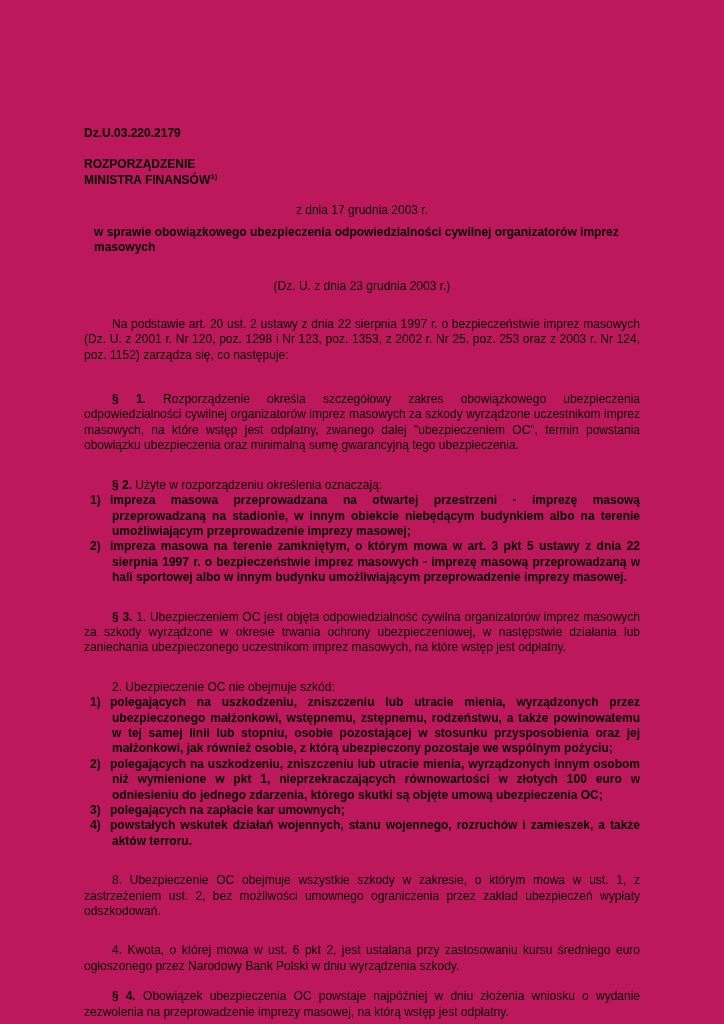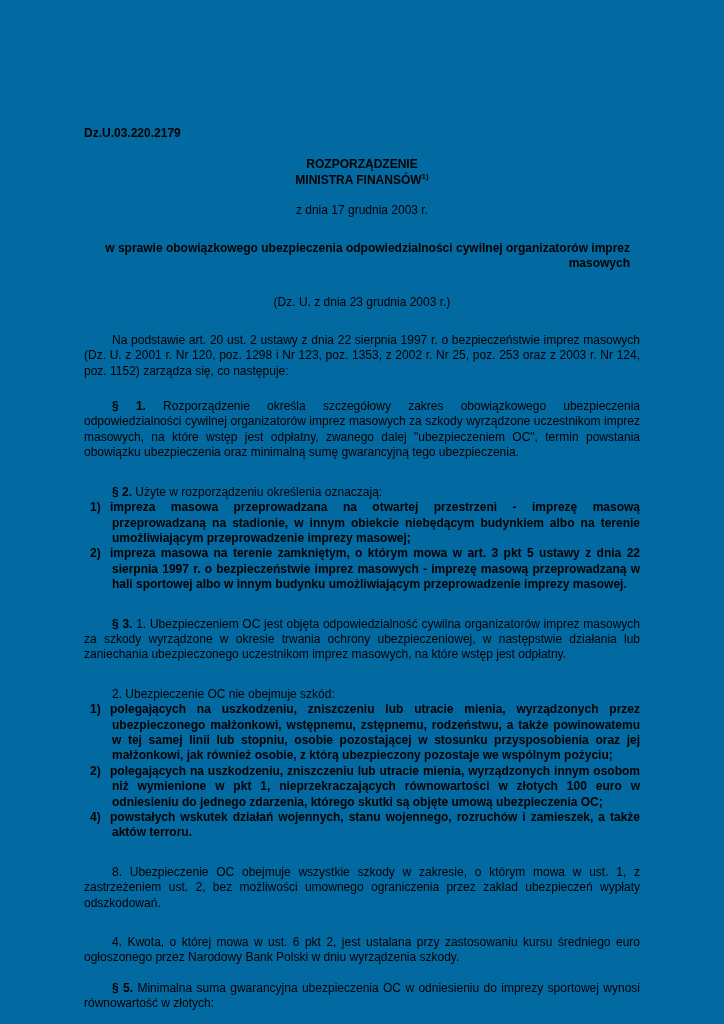--- a/index.html
+++ b/index.html
@@ -6,32 +6,32 @@
   html, body { background: #ffffff; }
   body {
     width: 724px;
     height: 1024px;
     font-family: "Liberation Sans", sans-serif;
     font-size: 12px;
     line-height: 15.4px;
     color: #000000;
     overflow: hidden;
   }
-  .page { width: 724px; height: 1024px; padding: 126px 84px 30px 84px; background: #0369a1; }
+  .page { width: 724px; height: 1024px; padding: 126px 84px 30px 84px; background: #be185d; }
   .para { text-align: justify; }
   .indent { text-indent: 28px; }
   sup { font-size: 8px; vertical-align: super; line-height: 0; }
 
   .docket { font-weight: bold; margin-bottom: 16px; }
-  .title-line { font-weight: bold; text-align: center; }
+  .title-line { font-weight: bold; text-align: left; }
   .title-block { margin-bottom: 15px; }
-  .date-line { text-align: center; margin-bottom: 22px; }
-  .subject { font-weight: bold; text-align: right; margin-bottom: 10px; padding: 0 10px; }
+  .date-line { text-align: center; margin-bottom: 6px; }
+  .subject { font-weight: bold; text-align: left; margin-bottom: 10px; padding: 0 10px; }
   .pub { text-align: center; margin-bottom: 22px; margin-top: 24px; }
-  .preamble { margin-bottom: 20px; }
+  .preamble { margin-bottom: 29px; }
   .sect { margin-bottom: 15px; }
   .tight { margin-bottom: 0; margin-top: 24px; }
 
   .list-item {
     text-align: justify;
     padding-left: 28px;
     text-indent: -22px;
     font-weight: bold;
   }
   .list-item .num { display: inline-block; width: 20px; text-indent: 0; }
@@ -64,23 +64,27 @@
     <p class="para indent tight"><b>§ 2.</b> <span>Użyte w rozporządzeniu określenia oznaczają:</span></p>
     <div class="list-item"><span class="num">1)</span><span>impreza masowa przeprowadzana na otwartej przestrzeni - imprezę masową przeprowadzaną na stadionie, w innym obiekcie niebędącym budynkiem albo na terenie umożliwiającym przeprowadzenie imprezy masowej;</span></div>
     <div class="list-item"><span class="num">2)</span><span>impreza masowa na terenie zamkniętym, o którym mowa w art. 3 pkt 5 ustawy z dnia 22 sierpnia 1997 r. o bezpieczeństwie imprez masowych - imprezę masową przeprowadzaną w hali sportowej albo w innym budynku umożliwiającym przeprowadzenie imprezy masowej.</span></div>
   </div>
 
   <div class="sect">
     <p class="para indent tight"><b>§ 3.</b> <span>1. Ubezpieczeniem OC jest objęta odpowiedzialność cywilna organizatorów imprez masowych za szkody wyrządzone w okresie trwania ochrony ubezpieczeniowej, w następstwie działania lub zaniechania ubezpieczonego uczestnikom imprez masowych, na które wstęp jest odpłatny.</span></p>
     <p class="para indent tight">2. Ubezpieczenie OC nie obejmuje szkód:</p>
     <div class="list-item"><span class="num">1)</span><span>polegających na uszkodzeniu, zniszczeniu lub utracie mienia, wyrządzonych przez ubezpieczonego małżonkowi, wstępnemu, zstępnemu, rodzeństwu, a także powinowatemu w tej samej linii lub stopniu, osobie pozostającej w stosunku przysposobienia oraz jej małżonkowi, jak również osobie, z którą ubezpieczony pozostaje we wspólnym pożyciu;</span></div>
     <div class="list-item"><span class="num">2)</span><span>polegających na uszkodzeniu, zniszczeniu lub utracie mienia, wyrządzonych innym osobom niż wymienione w pkt 1, nieprzekraczających równowartości w złotych 100 euro w odniesieniu do jednego zdarzenia, którego skutki są objęte umową ubezpieczenia OC;</span></div>
+    <div class="list-item"><span class="num">3)</span><span>polegających na zapłacie kar umownych;</span></div>
     <div class="list-item"><span class="num">4)</span><span>powstałych wskutek działań wojennych, stanu wojennego, rozruchów i zamieszek, a także aktów terroru.</span></div>
     <p class="para indent tight">8. Ubezpieczenie OC obejmuje wszystkie szkody w zakresie, o którym mowa w ust. 1, z zastrzeżeniem ust. 2, bez możliwości umownego ograniczenia przez zakład ubezpieczeń wypłaty odszkodowań.</p>
     <p class="para indent tight">4. Kwota, o której mowa w ust. 6 pkt 2, jest ustalana przy zastosowaniu kursu średniego euro ogłoszonego przez Narodowy Bank Polski w dniu wyrządzenia szkody.</p>
   </div>
 
+  <div class="sect">
+    <p class="para indent"><b>§ 4.</b> <span>Obowiązek ubezpieczenia OC powstaje najpóźniej w dniu złożenia wniosku o wydanie zezwolenia na przeprowadzenie imprezy masowej, na którą wstęp jest odpłatny.</span></p>
+  </div>
 
   <div class="sect">
     <p class="para indent"><b>§ 5.</b> <span>Minimalna suma gwarancyjna ubezpieczenia OC w odniesieniu do imprezy sportowej wynosi równowartość w złotych:</span></p>
   </div>
 
 </div>
 
 </body></html>

